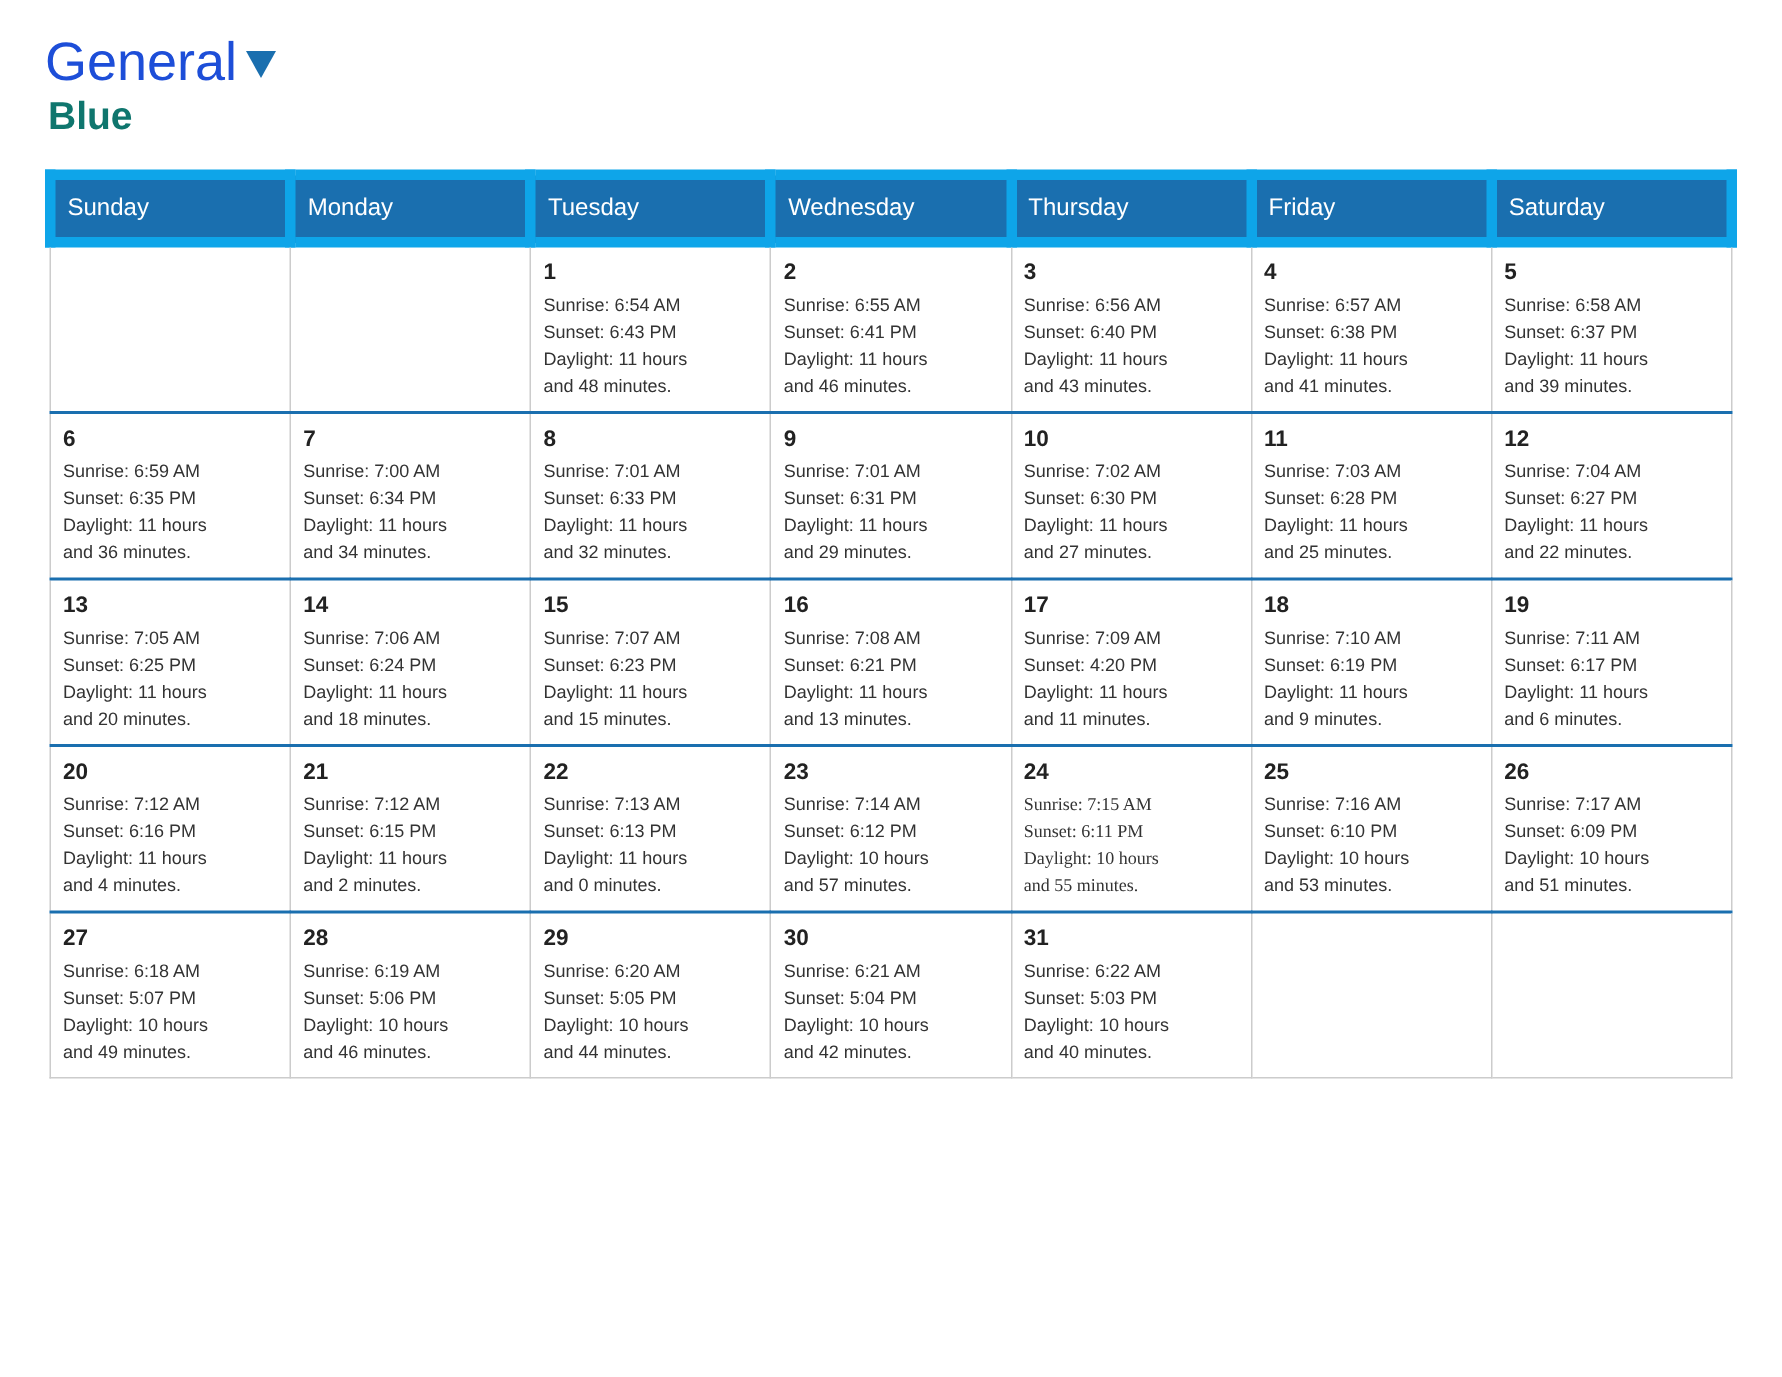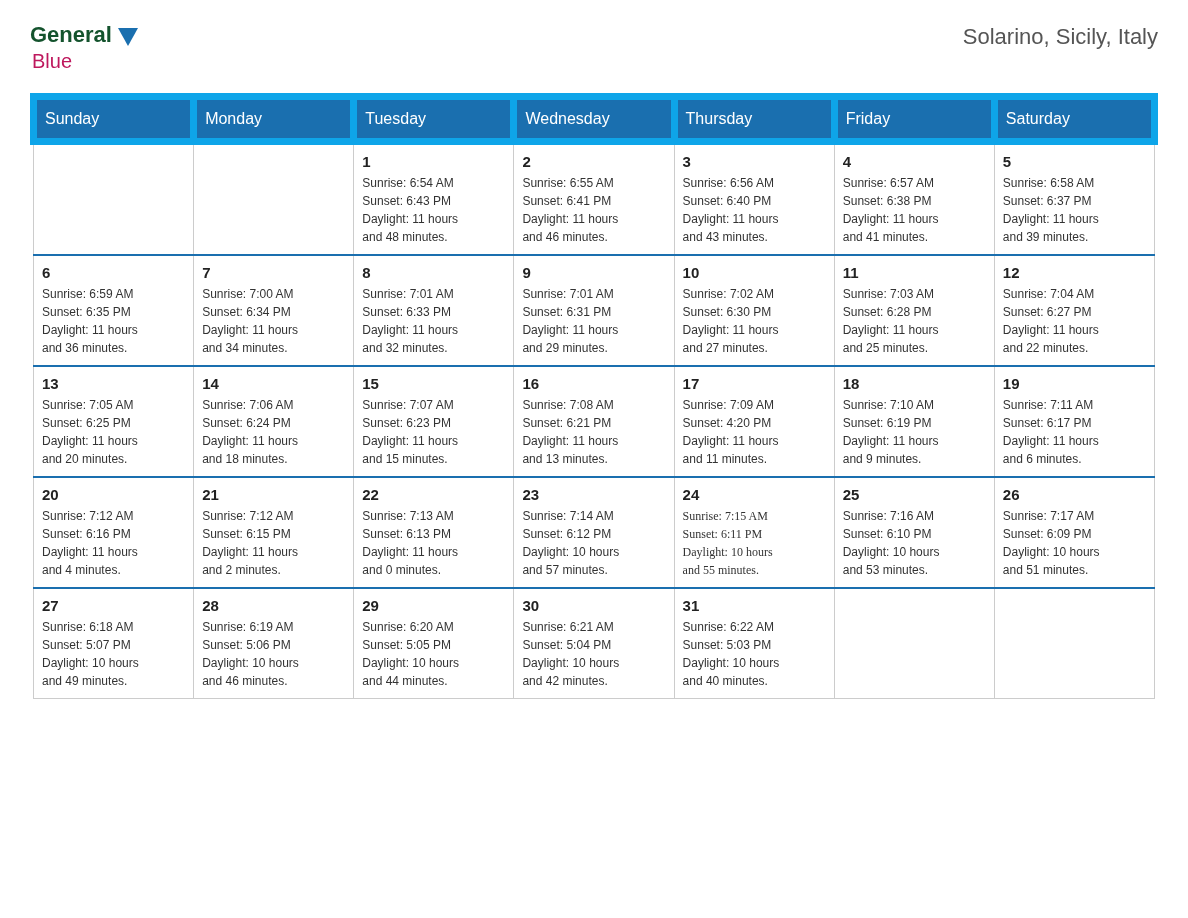--- a/index.html
+++ b/index.html
@@ -11,28 +11,28 @@
       min-height: 918px;
       padding: 20px 30px;
     }
     .header {
       display: flex;
       justify-content: space-between;
       align-items: flex-start;
       margin-bottom: 20px;
     }
     .logo-text-general {
-      font-size: 22px;
+      font-size: 36px;
+      font-weight: normal;
+      color: #1d4ed8;
+    }
+    .logo-text-blue {
+      font-size: 26px;
       font-weight: bold;
-      color: #14532d;
-    }
-    .logo-text-blue {
-      font-size: 20px;
-      font-weight: normal;
-      color: #be185d;
+      color: #0f766e;
     }
     .title-section {
       text-align: right;
     }
     .month-title {
       font-size: 52px;
       font-weight: normal;
       color: #222;
       line-height: 1.1;
     }
@@ -105,21 +105,20 @@
       <span class="logo-text-general">General</span>
       <svg width="28" height="28" viewBox="0 0 28 28" style="margin-left:2px; margin-top:2px;">
         <polygon points="4,6 24,6 14,24" fill="#1a6faf"></polygon>
       </svg>
     </div>
     <div class="logo-bottom-row">
       <span class="logo-text-blue">Blue</span>
     </div>
   </div>
   <div class="title-section">
-    <div class="location-title">Solarino, Sicily, Italy</div>
   </div>
 </div>
 
 <table class="calendar-table">
   <thead>
     <tr>
     <th>Sunday</th>
         <th>Monday</th>
         <th>Tuesday</th>
         <th>Wednesday</th>

